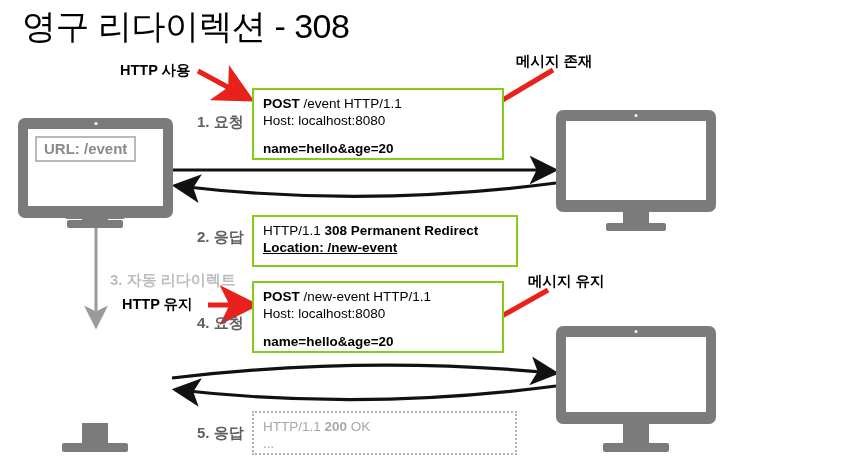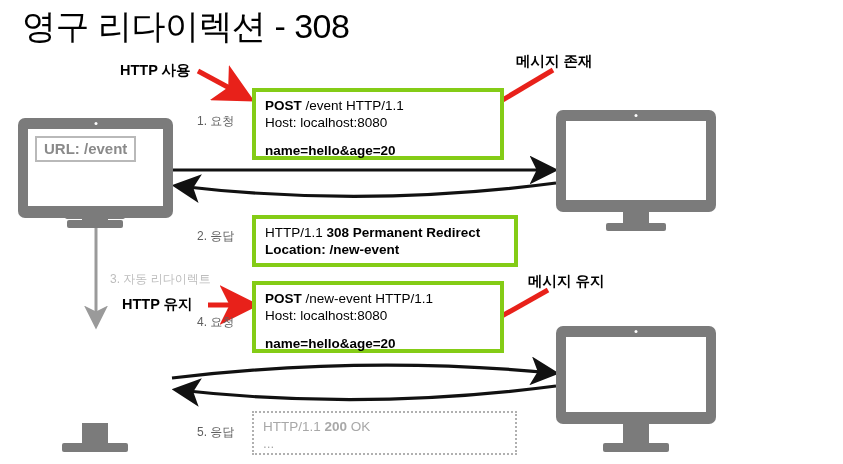--- a/index.html
+++ b/index.html
@@ -52,40 +52,40 @@
     padding:2px 7px 3px 7px;
     font-size:15px;font-weight:bold;color:#8a8a8a;
     white-space:nowrap;
     box-sizing:border-box;
   }
 
   
   .msgbox{
     position:absolute;
     background:#ffffff;
-    border:4px solid #84cc16;
+    border:2px solid #84cc16;
     box-sizing:border-box;
     padding:5px 8px 5px 9px;
     font-size:13.5px;
     line-height:17px;
     color:#000;
     white-space:nowrap;
   }
   .msgbox.dim{
     border:2px dotted #b0b0b0;
     color:#a8a8a8;
   }
   .msgbox b{font-weight:bold;}
   .msgbox .thin{font-weight:normal;}
   .msgbox .spacer{display:block;height:11px;}
 
   
   .step{
     position:absolute;
-    font-size:12px;font-weight:normal;color:#5f5f5f;
+    font-size:15px;font-weight:bold;color:#5f5f5f;
     white-space:nowrap;
   }
   .step.light{color:#bdbdbd;}
 
   
   .anno{
     position:absolute;
     font-size:14.5px;font-weight:bold;color:#000;
     white-space:nowrap;
   }
@@ -186,21 +186,21 @@
     </div>
     <div>Host: localhost:8080</div>
     <span class="spacer"></span>
     <div style="font-weight:bold;">name=hello&amp;age=20</div>
   </div>
 
   <div class="msgbox" style="left:252px;top:215px;width:266px;height:52px;">
     <div>
       <span class="thin">HTTP/1.1 </span><b>308 Permanent Redirect</b>
     </div>
-    <div style="font-weight:bold;">Location: /new-event</div>
+    <div style="font-weight:bold;text-decoration:underline;">Location: /new-event</div>
   </div>
 
   <div class="msgbox" style="left:252px;top:281px;width:252px;height:72px;">
     <div>
       <b>POST</b><span> /new-event HTTP/1.1</span>
     </div>
     <div>Host: localhost:8080</div>
     <span class="spacer"></span>
     <div style="font-weight:bold;">name=hello&amp;age=20</div>
   </div>

